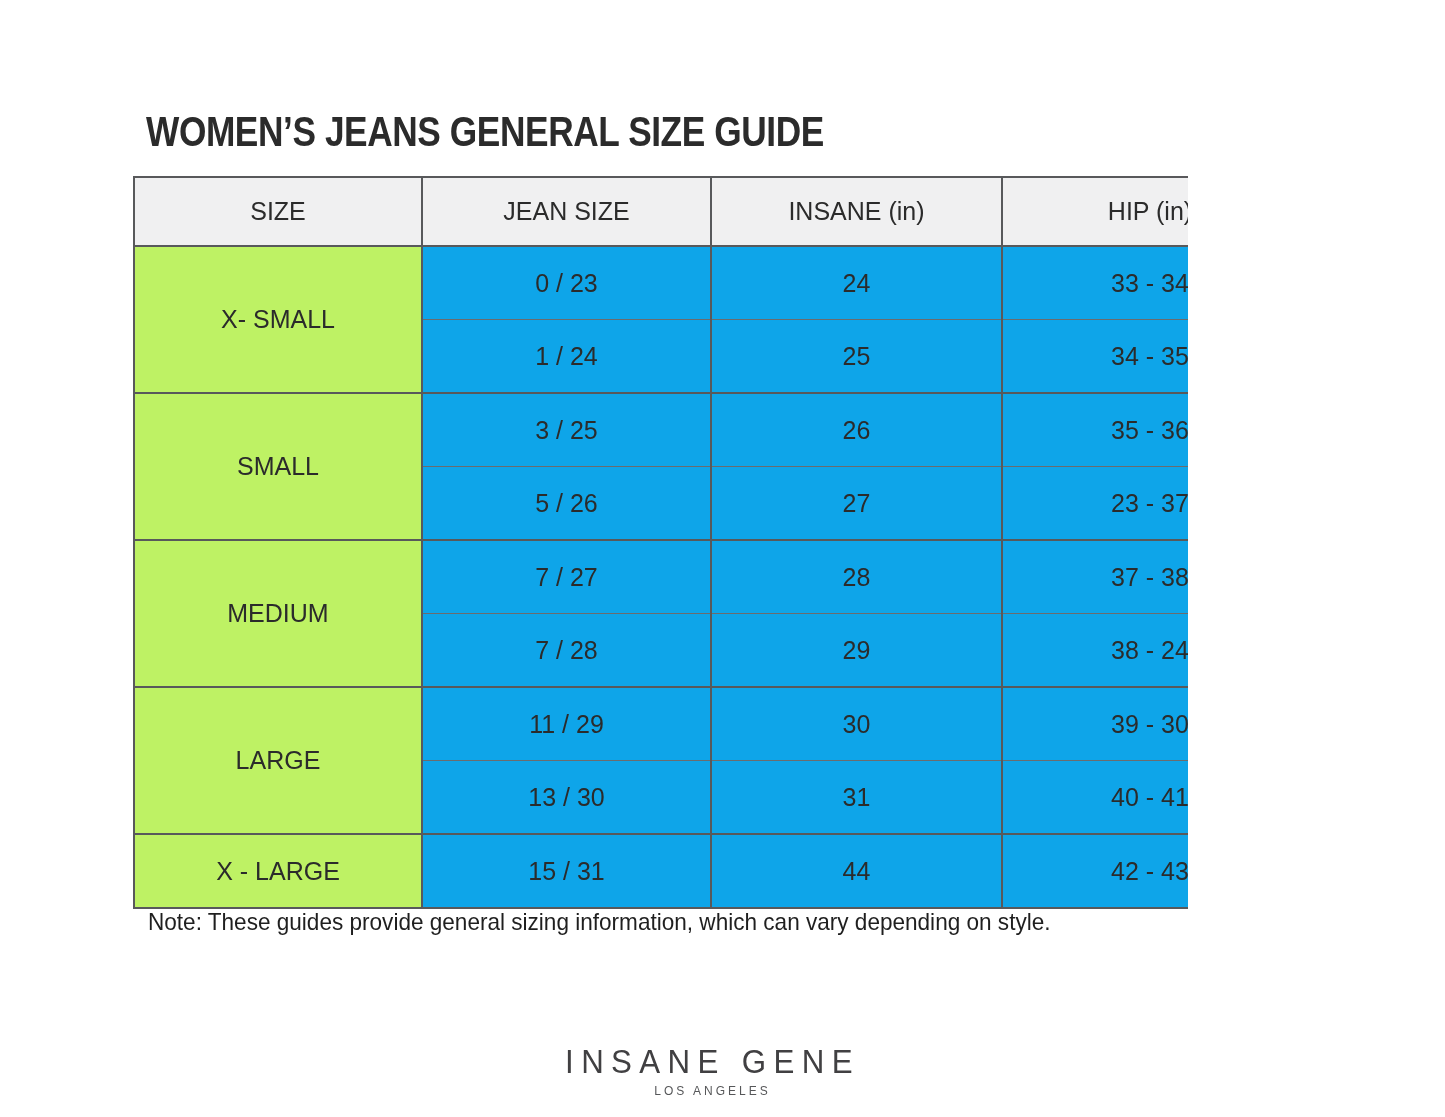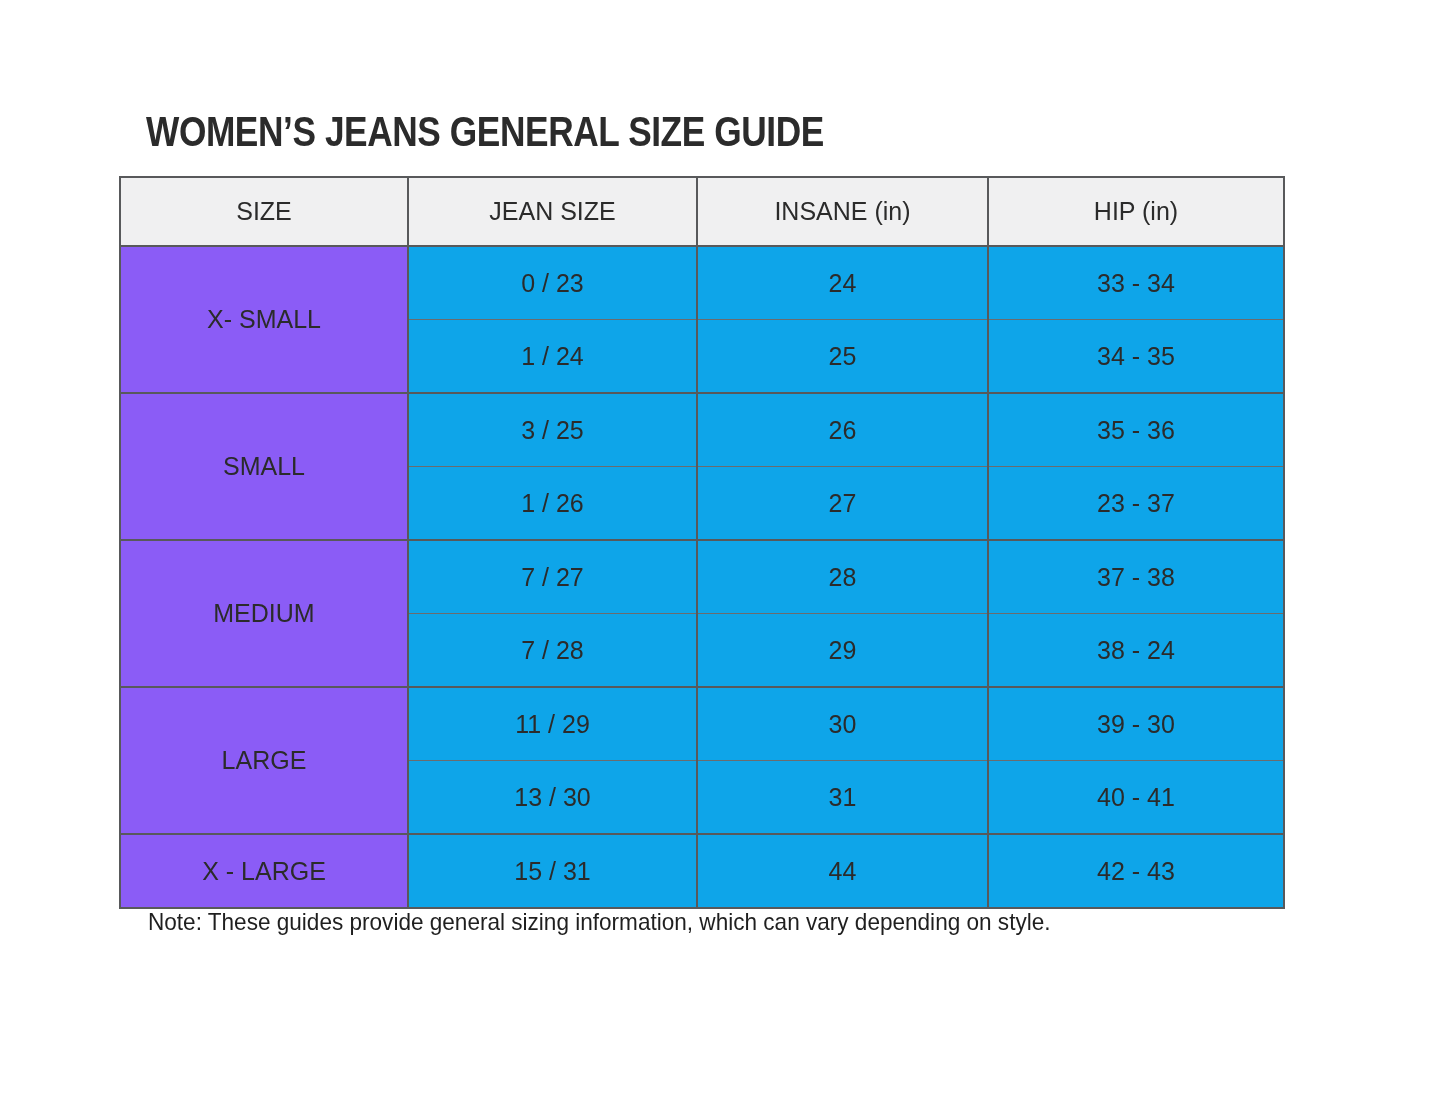--- a/index.html
+++ b/index.html
@@ -1,18 +1,18 @@
 <!DOCTYPE html>
 <html><head>
 <meta charset="utf-8">
 <style>
   html, body { margin: 0; padding: 0; background: #ffffff; }
   .page {
     position: relative;
-    width: 1445px;
+    width: 1188px;
     height: 1117px;
     background: #ffffff;
     font-family: "Liberation Sans", sans-serif;
     color: #2b2b2b;
     overflow: hidden;
   }
   .title {
     position: absolute;
     left: 146px;
     top: 108px;
@@ -20,21 +20,21 @@
     font-size: 42px;
     font-weight: 600;
     letter-spacing: -0.5px;
     color: #2b2b2b;
     transform: scaleX(0.84);
     transform-origin: left top;
     white-space: nowrap;
   }
   table.size-table {
     position: absolute;
-    left: 119px;
+    left: 133px;
     top: 176px;
     width: 1164px;
     border-collapse: collapse;
     table-layout: fixed;
     border: 2px solid #58595b;
   }
   table.size-table col.c-size  { width: 288px; }
   table.size-table col.c-jean  { width: 289px; }
   table.size-table col.c-waist { width: 291px; }
   table.size-table col.c-hip   { width: 296px; }
@@ -52,21 +52,21 @@
   table.size-table td {
     height: 70px;
     font-size: 25px;
     color: #2b2b2b;
     text-align: center;
     vertical-align: middle;
     border-left: 2px solid #58595b;
     background: #0ea5e9;
   }
   table.size-table td.size-cell {
-    background: #8b5cf6;
+    background: #bef264;
     font-size: 25px;
   }
   table.size-table tr.group-start td { border-top: 2px solid #58595b; }
   table.size-table tr.sub-row td { border-top: 1px solid #6b6c6e; }
   .note {
     position: absolute;
     left: 148px;
     top: 908px;
     margin: 0;
     font-size: 24px;
@@ -132,21 +132,21 @@
         <td>34 - 35</td>
       </tr>
 
       <tr class="group-start">
         <td class="size-cell" rowspan="2">SMALL</td>
         <td>3 / 25</td>
         <td>26</td>
         <td>35 - 36</td>
       </tr>
       <tr class="sub-row">
-        <td>1 / 26</td>
+        <td>5 / 26</td>
         <td>27</td>
         <td>23 - 37</td>
       </tr>
 
       <tr class="group-start">
         <td class="size-cell" rowspan="2">MEDIUM</td>
         <td>7 / 27</td>
         <td>28</td>
         <td>37 - 38</td>
       </tr>
@@ -172,14 +172,18 @@
         <td class="size-cell">X - LARGE</td>
         <td>15 / 31</td>
         <td>44</td>
         <td>42 - 43</td>
       </tr>
     </tbody>
   </table>
 
   <p class="note">Note: These guides provide general sizing information, which can vary depending on style.</p>
 
+  <div class="brand">
+    <div class="brand-name">INSANE GENE</div>
+    <div class="brand-city">LOS ANGELES</div>
+  </div>
 
 </div>
 
 </body></html>

